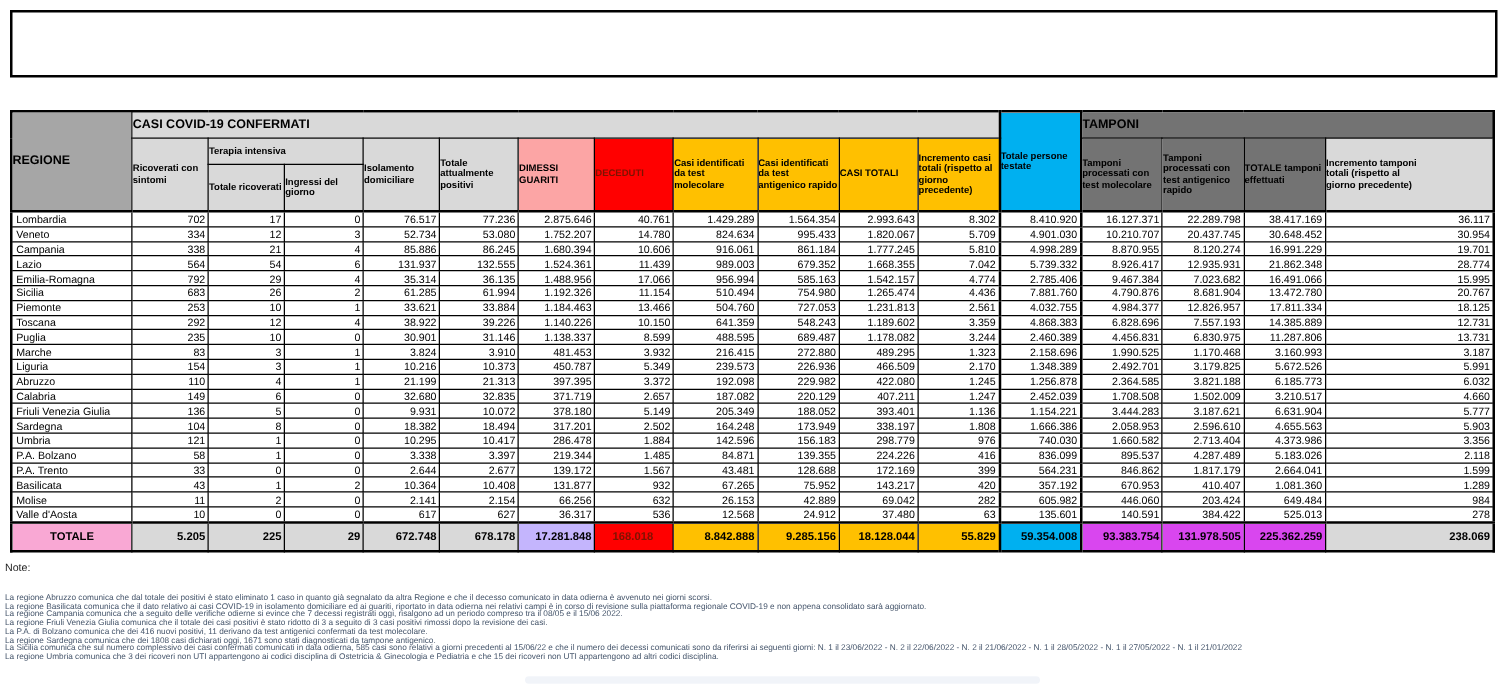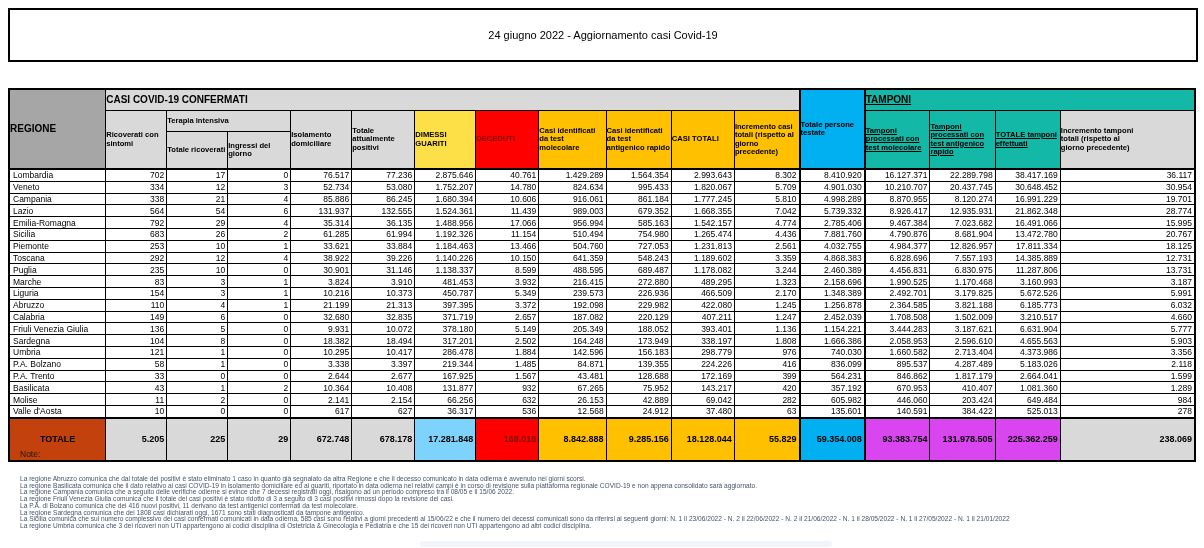--- a/index.html
+++ b/index.html
@@ -10,52 +10,51 @@
   .title-box div{font-size:11px;}
   table.covid{position:absolute;left:8px;top:88px;width:1188px;border-collapse:collapse;table-layout:fixed;
               border:2px solid #000;}
   th,td{border:1px solid #000;overflow:hidden;}
   thead th{background:#d9d9d9;font-weight:bold;font-size:7.6px;line-height:1.12;text-align:left;
            vertical-align:middle;padding:0;}
   th.h-regione{background:#a6a6a6;font-size:10px;}
   th.h-group{font-size:10px;height:20px;}
   th.h-ti{height:20px;}
   tr.h3 th{height:36px;}
-  th.bg-green{background:#fde047;}
+  th.bg-green{background:#fca5a5;}
   th.bg-red{background:#ff0000;color:#7e1200;}
   th.bg-orange{background:#ffc000;}
   th.bg-cyan{background:#00b0f0;}
-  th.bg-ltblue{background:#14b8a6;text-decoration:underline;}
+  th.bg-ltblue{background:#737373;}
   th.bg-gray{background:#d9d9d9;}
   th .narrow{display:inline-block;max-width:74px;}
   .cy{border-left:2px solid #000 !important;border-right:2px solid #000 !important;}
   tbody td{height:10.8px;font-size:8.5px;padding:0 2px 0 0;text-align:right;white-space:nowrap;}
   tbody td.region{text-align:left;padding:0 0 0 3px;}
   tbody tr:first-child td{border-top:2px solid #000;}
   tr.totals td{font-weight:bold;font-size:9px;height:17px;border-top:2px solid #000;}
-  tr.totals td.t-label{background:#c2410c;text-align:center;padding:12px;}
+  tr.totals td.t-label{background:#f9a8d4;text-align:center;padding:2px;}
   tr.totals td.t-g{background:#d9d9d9;}
-  tr.totals td.t-green{background:#7dd3fc;margin-left:27px;}
-  tr.totals td.t-red{background:#ff0000;color:#7e1200;}
+  tr.totals td.t-green{background:#c4b5fd;margin-left:27px;}
+  tr.totals td.t-red{background:#ff0000;color:#7e1200;text-align:center;}
   tr.totals td.t-o{background:#ffc000;}
   tr.totals td.t-cyan{background:#00b0f0;}
   tr.totals td.t-lb{background:#d946ef;}
-  .notes{position:absolute;left:20px;top:449px;width:1180px;}
+  .notes{position:absolute;left:4px;top:449px;width:1180px;}
   .notes-title{font-size:8.5px;color:#1a1a1a;margin-bottom:17px;}
   .notes-list div{font-size:6.6px;line-height:1.02;color:#44546a;white-space:nowrap;}
   .bottom-bar{position:absolute;left:420px;top:541px;width:412px;height:6px;background:#eef2f8;
               border-radius:3px;opacity:.85;}
 </style>
 </head>
 <body>
 
 <div class="page">
 
   <div class="title-box">
-    <div>24 giugno 2022 - Aggiornamento casi Covid-19</div>
   </div>
 
   <table class="covid">
     <colgroup>
       <col style="width:92px">
         <col style="width:58px">
         <col style="width:58px">
         <col style="width:60px">
       <col style="width:58px">
         <col style="width:60px">
@@ -423,21 +422,21 @@
           <td>5.183.026</td>
           <td>2.118</td>
         </tr>
         <tr>
           <td class="region">P.A. Trento</td>
           <td>33</td>
           <td>0</td>
           <td>0</td>
           <td>2.644</td>
           <td>2.677</td>
-          <td>167.925</td>
+          <td>139.172</td>
           <td>1.567</td>
           <td>43.481</td>
           <td>128.688</td>
           <td>172.169</td>
           <td>399</td>
           <td class="cy">564.231</td>
           <td>846.862</td>
           <td>1.817.179</td>
           <td>2.664.041</td>
           <td>1.599</td>

